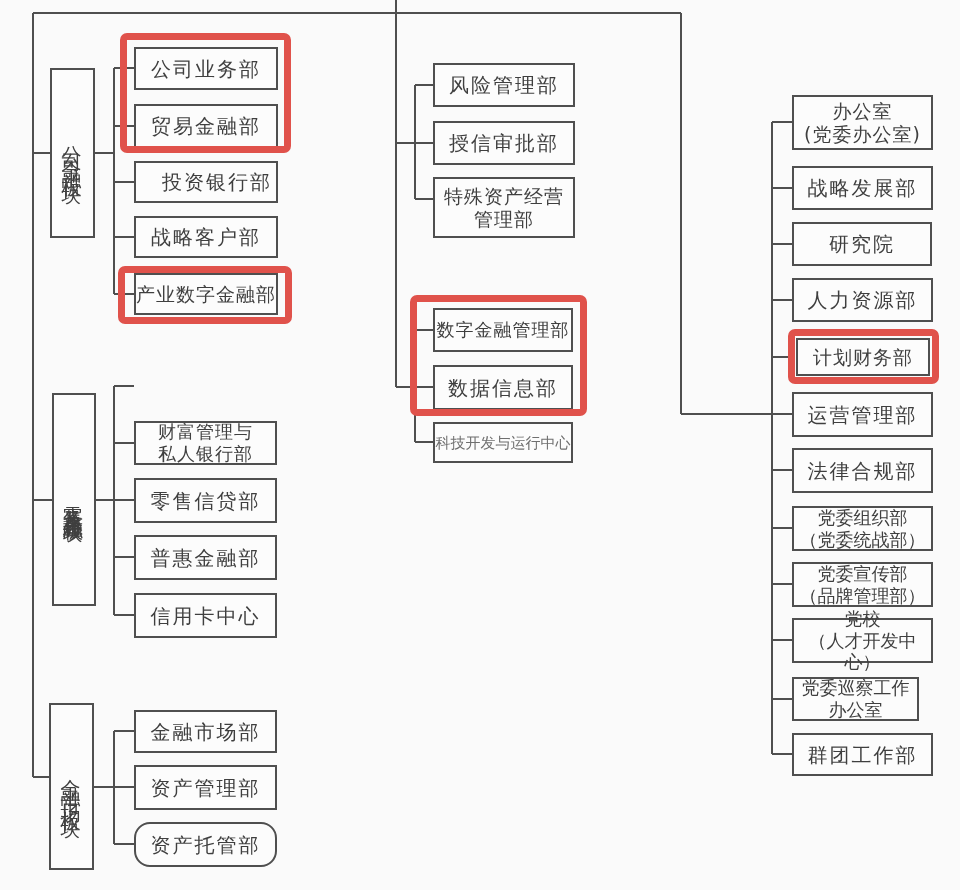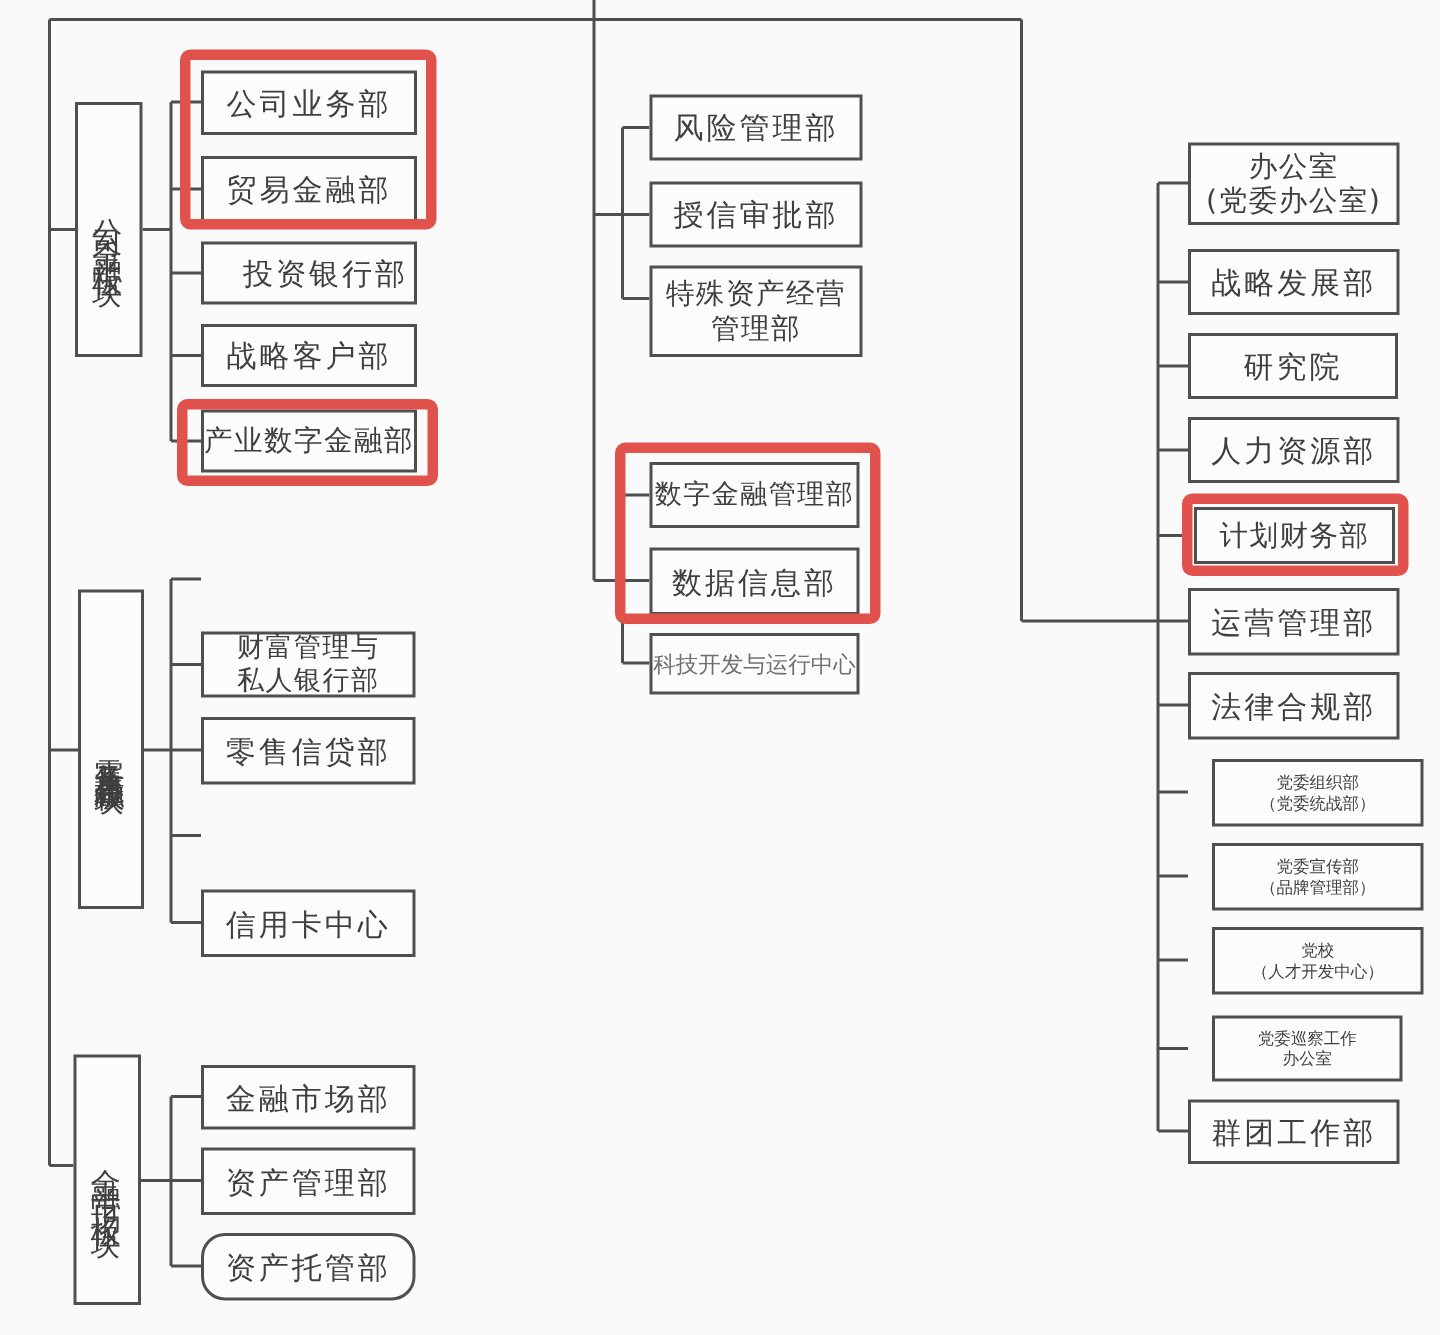--- a/index.html
+++ b/index.html
@@ -31,21 +31,21 @@
     border:2px solid #4f4f4f;
     background:#fcfcfc;
     color:#3f3f3f;
     display:flex;align-items:center;justify-content:center;
     writing-mode:vertical-rl;text-orientation:upright;
     font-size:20px;letter-spacing:8px;
   }
   .ls2{letter-spacing:2px;}
   .fs19{font-size:19px;letter-spacing:1px;}
   .fs18{font-size:18px;letter-spacing:1px;}
-  .fs17{font-size:11px;letter-spacing:0;margin-left:16px;}
+  .fs17{font-size:18px;letter-spacing:0;}
   .tech{font-size:15px;letter-spacing:0;color:#6f6f6f;}
   .hl{
     position:absolute;
     box-sizing:border-box;
     border:7px solid var(--hl,#e0524b);
     border-radius:7px;
     pointer-events:none;
     z-index:5;
   }
 </style>
@@ -110,20 +110,21 @@
 
   <div class="box" style="left:134px;top:47px;width:144px;height:43px;">公司业务部</div>
   <div class="box" style="left:134px;top:104px;width:144px;height:44px;">贸易金融部</div>
   <div class="box" style="left:134px;top:161px;width:144px;height:42px;padding-left:22px;">投资银行部</div>
   <div class="box" style="left:134px;top:216px;width:144px;height:42px;">战略客户部</div>
   <div class="box fs19" style="left:134px;top:273px;width:144px;height:42px;">产业数字金融部</div>
 
   <div class="box fs18" style="left:134px;top:421px;width:143px;height:44px;">财富管理与
 私人银行部</div>
   <div class="box" style="left:134px;top:478px;width:143px;height:45px;">零售信贷部</div>
+  <div class="box" style="left:134px;top:535px;width:143px;height:45px;">普惠金融部</div>
   <div class="box" style="left:134px;top:593px;width:143px;height:45px;">信用卡中心</div>
 
   <div class="box" style="left:134px;top:710px;width:143px;height:43px;">金融市场部</div>
   <div class="box" style="left:134px;top:765px;width:143px;height:45px;">资产管理部</div>
   <div class="box" style="left:134px;top:822px;width:143px;height:45px;border-radius:16px;">资产托管部</div>
 
   <div class="box" style="left:433px;top:63px;width:142px;height:44px;">风险管理部</div>
   <div class="box" style="left:433px;top:121px;width:142px;height:44px;">授信审批部</div>
   <div class="box fs19" style="left:433px;top:177px;width:142px;height:61px;">特殊资产经营
 管理部</div>

